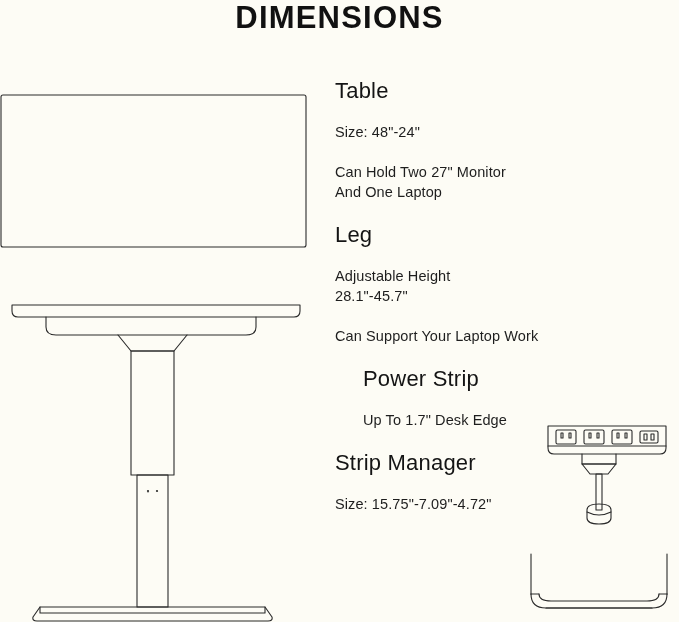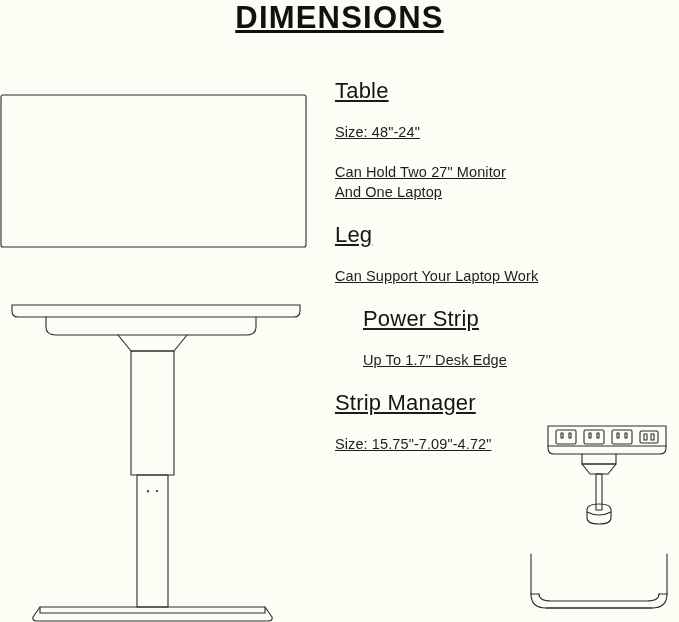--- a/index.html
+++ b/index.html
@@ -23,21 +23,20 @@
   .title {
     position: absolute;
     top: 0px;
     left: 0;
     width: 679px;
     text-align: center;
     font-size: 31px;
     font-weight: bold;
     letter-spacing: 1.2px;
     color: #111;
-    text-decoration: underline;
   }
   
   .illus-left {
     position: absolute;
     left: 0px;
     top: 86px;
     width: 312px;
     height: 536px;
   }
   
@@ -56,21 +55,20 @@
   }
   .spec-line {
     font-size: 14.5px;
     line-height: 20px;
     color: #1e1e1e;
     margin: 0 0 20px 0;
     letter-spacing: 0.1px;
   }
   .block {
     margin-bottom: 8px;
-    text-decoration: underline;
   }
   .block-leg { margin-top: 8px; }
   .block-power { margin-top: 10px; margin-left: 28px; }
   .block-cable { margin-top: 12px; }
 
   
   .illus-power {
     position: absolute;
     left: 530px;
     top: 412px;
@@ -123,20 +121,22 @@
 
     <div class="block">
       <div class="spec-head">Table</div>
       <div class="spec-line">Size: 48"-24"</div>
       <div class="spec-line" style="white-space: pre-line;">Can Hold Two 27" Monitor
 And One Laptop</div>
     </div>
 
     <div class="block block-leg">
       <div class="spec-head">Leg</div>
+      <div class="spec-line" style="white-space: pre-line;">Adjustable Height
+28.1"-45.7"</div>
       <div class="spec-line">Can Support Your Laptop Work</div>
     </div>
 
     <div class="block block-power">
       <div class="spec-head">Power Strip</div>
       <div class="spec-line">Up To 1.7" Desk Edge</div>
     </div>
 
     <div class="block block-cable">
       <div class="spec-head">Strip Manager</div>

